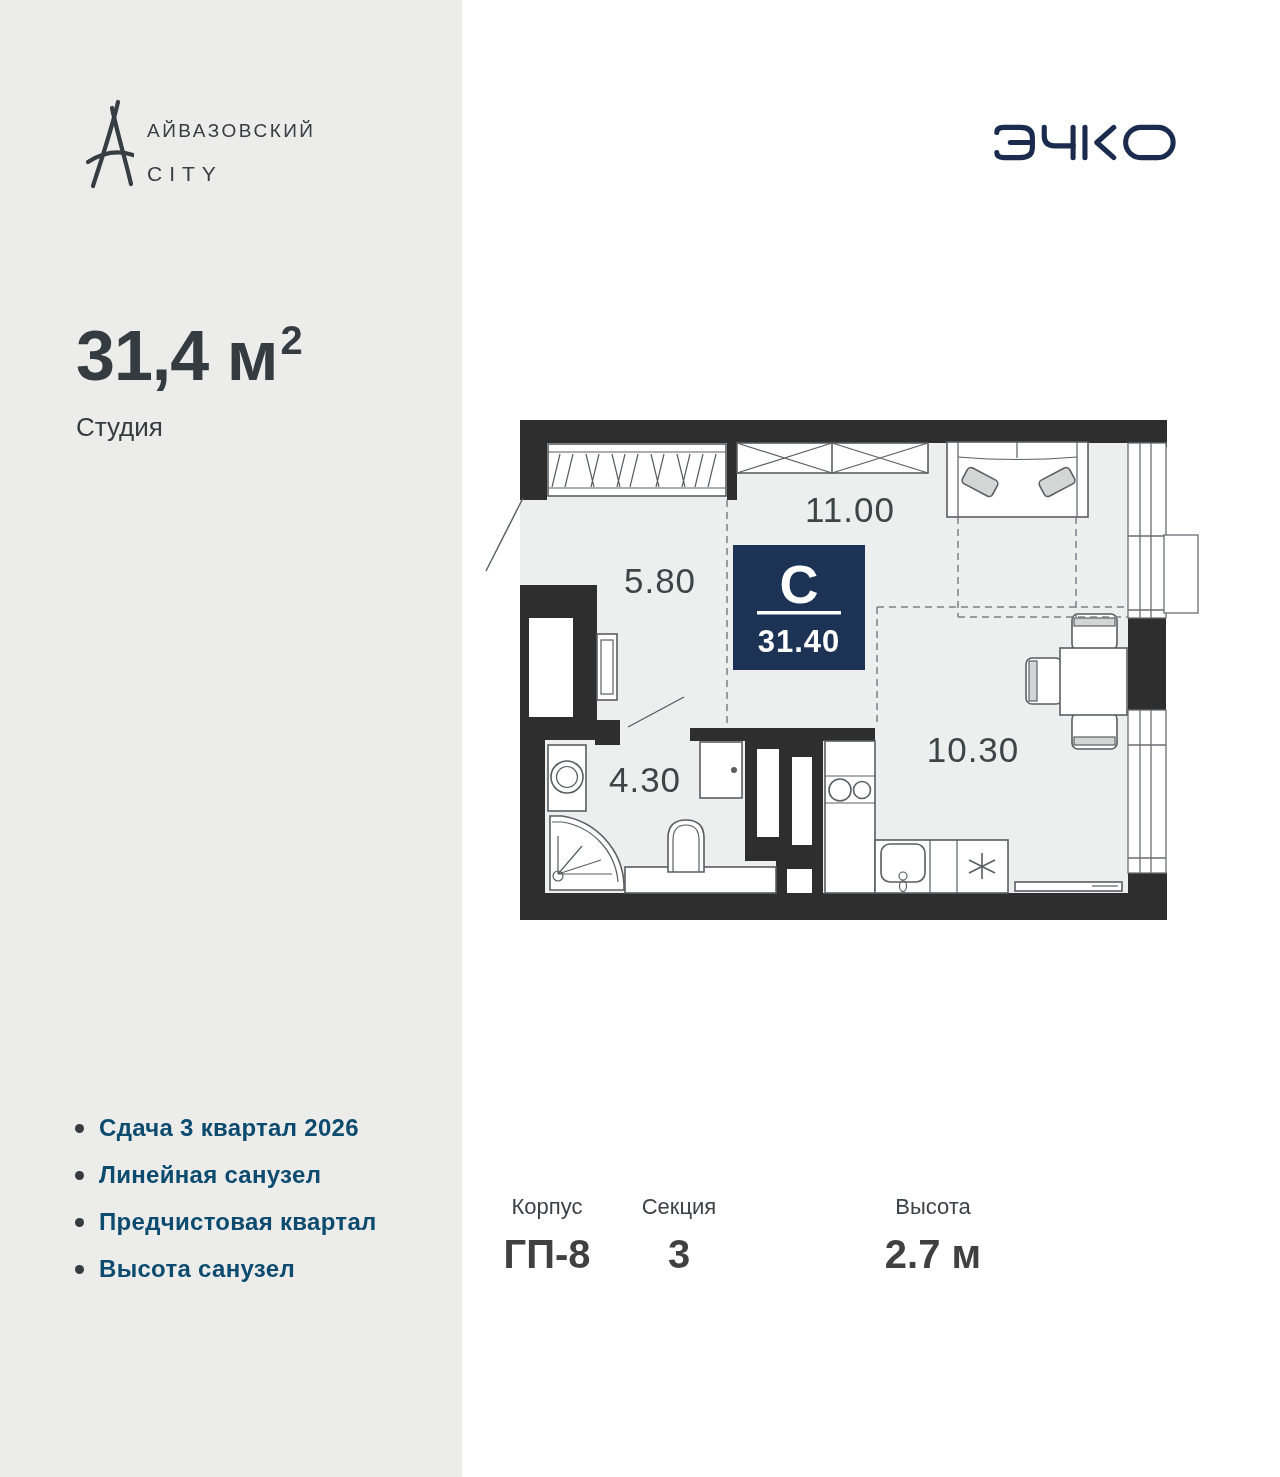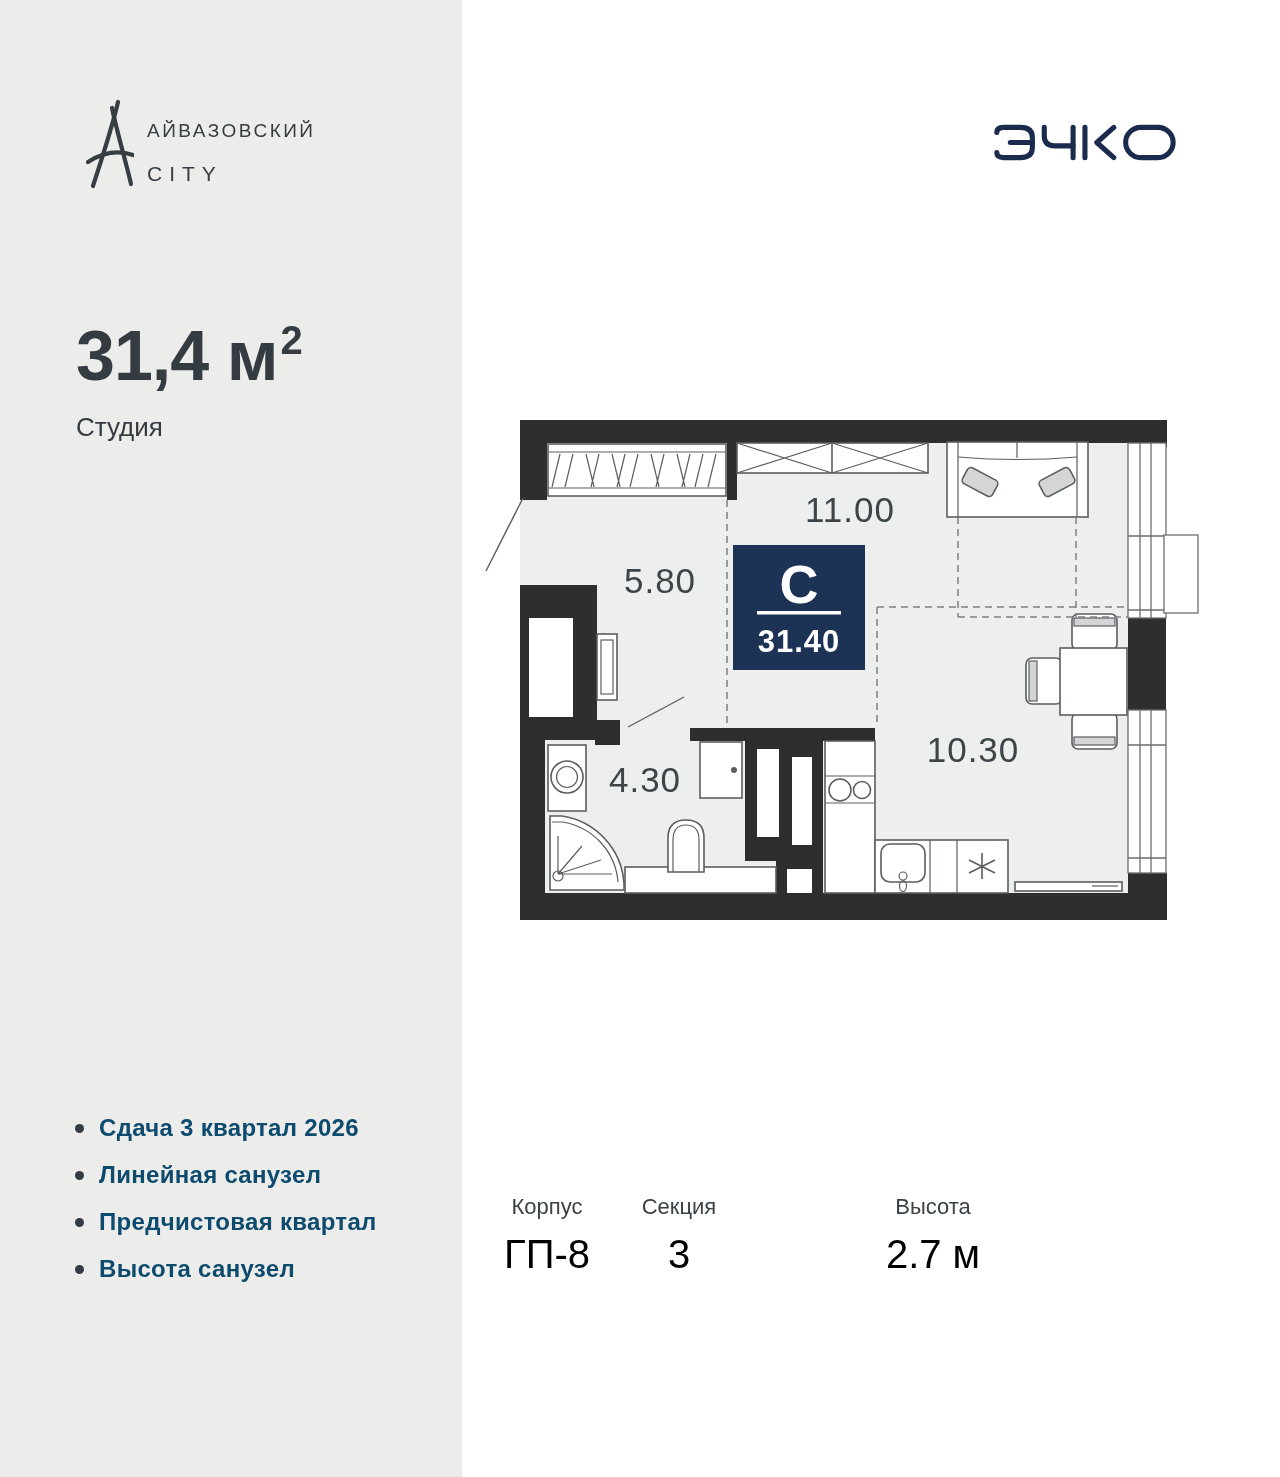--- a/index.html
+++ b/index.html
@@ -27,21 +27,21 @@
   .enko{position:absolute;left:990px;top:124px;}
   
   .plan{position:absolute;left:478px;top:415px;width:722px;height:515px;}
   .plan-label{font-size:35px;fill:#3E4549;letter-spacing:1px;font-weight:400;}
   .badge-letter{fill:#ffffff;font-size:54px;font-weight:700;}
   .badge-area{fill:#ffffff;font-size:31px;font-weight:700;letter-spacing:1px;}
   
   .details{position:absolute;left:0;top:1194px;width:1016px;height:110px;}
   .detail{position:absolute;transform:translateX(-50%);text-align:center;}
   .detail .lbl{font-size:22px;font-weight:400;color:#3A4147;}
-  .detail .val{font-size:40px;font-weight:400;color:#000000;margin-top:12px;white-space:nowrap;}
+  .detail .val{font-size:40px;font-weight:700;color:#404040;margin-top:12px;white-space:nowrap;}
 </style>
 </head>
 <body>
 
 <div class="sidebar"></div>
 
 <div class="brand">
   <svg width="48" height="92" viewBox="0 0 48 92">
     <g fill="none" stroke="#363D43" stroke-width="4.2" stroke-linecap="round">
       <path d="M32 4 C26 30 16 60 7 88"></path>

